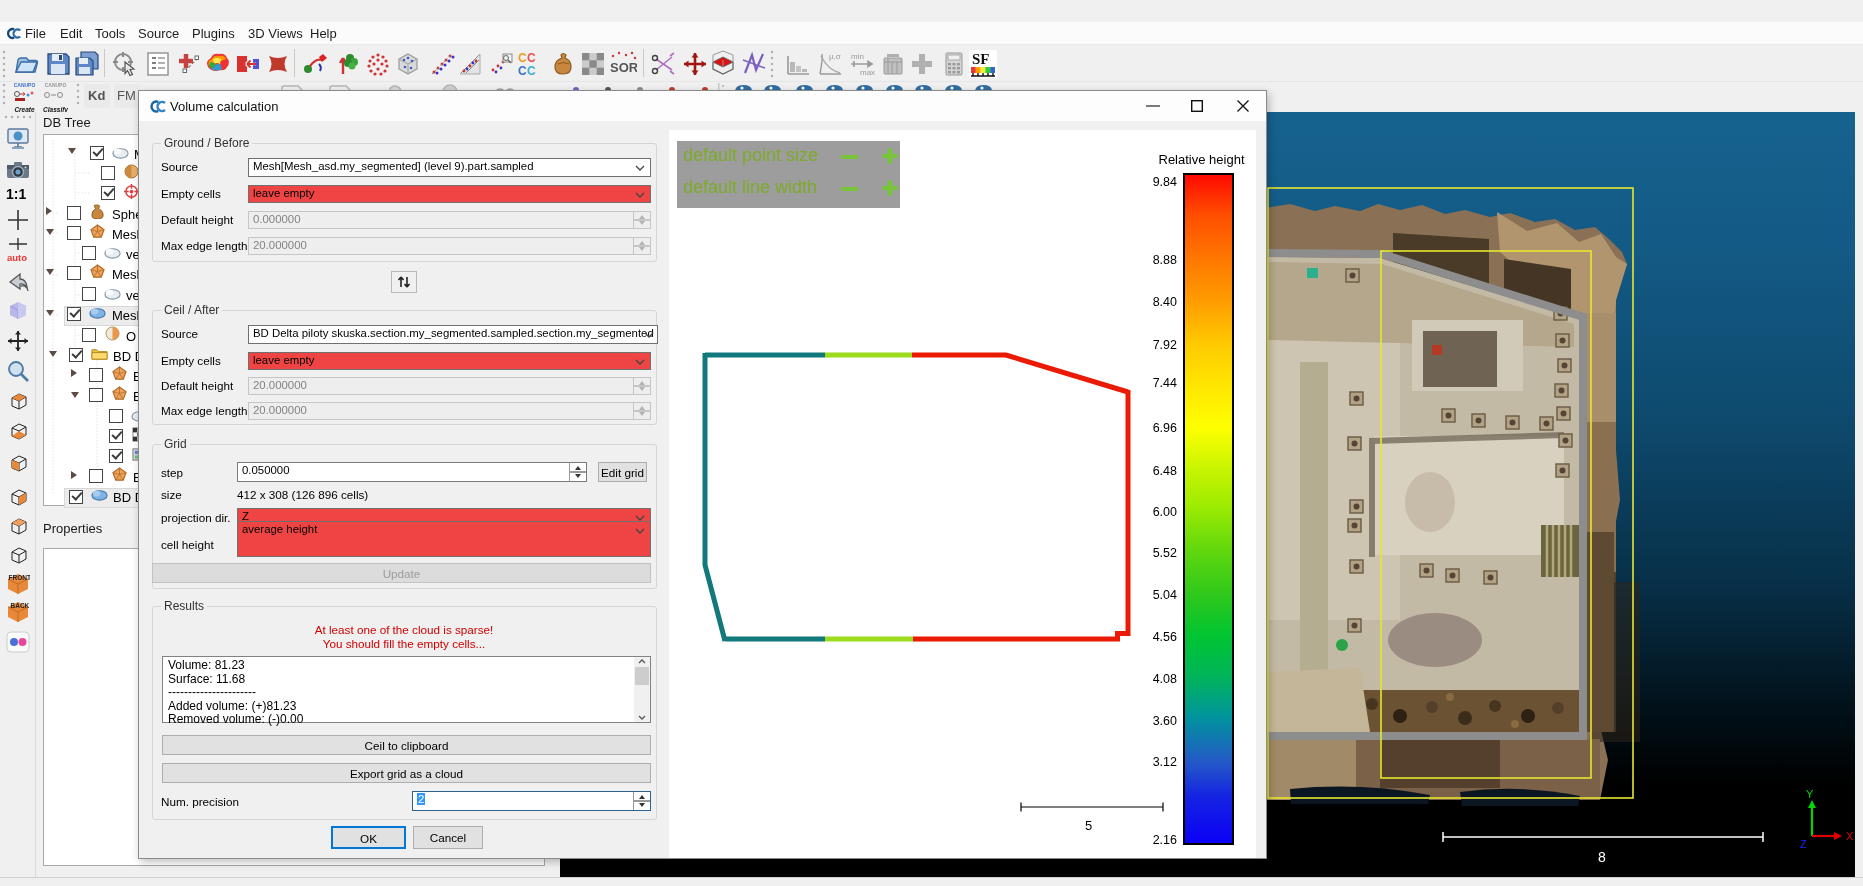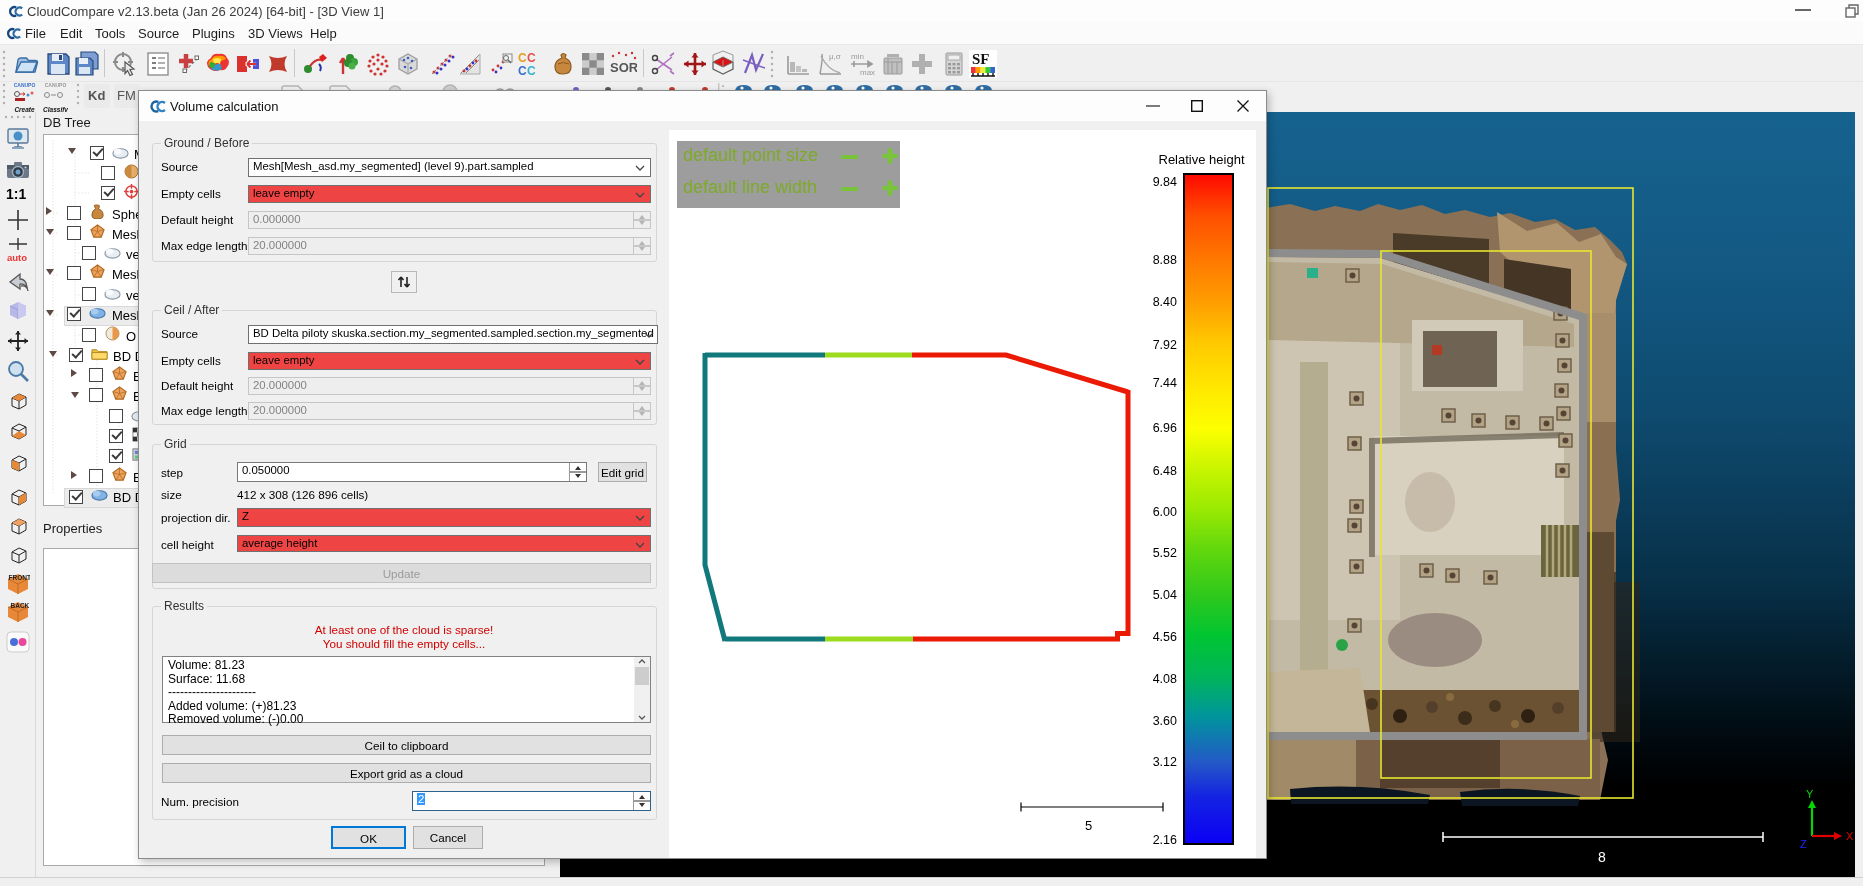--- a/index.html
+++ b/index.html
@@ -58,32 +58,20 @@
 .spud-b::before { border-bottom-color:#333; }
 .spud-b::after { border-top-color:#333; }
 
 #vp { left:530px; top:39px; width:587px; height:728px; background:#ffffff; }
 .cbl { position:absolute; width:60px; right:79px; text-align:right; font-size:12.5px; color:#000; }
 </style>
 </head>
 <body>
 <div id="stage">
 
-  <div class="abs" id="titlebar">
-    <svg class="abs" style="left:7px;top:4px" width="17" height="15" viewBox="0 0 17 15">
-        <path d="M9.2 3.3 A4.5 4.5 0 1 0 9.2 11.7" fill="none" stroke="#16477c" stroke-width="2.3"></path>
-        <path d="M15.2 4.3 A4.1 4.1 0 1 0 15.2 10.7" fill="none" stroke="#2d6ca5" stroke-width="2.3"></path>
-      </svg>
-    <div class="abs" id="titletxt">CloudCompare v2.13.beta (Jan 26 2024) [64-bit] - [3D View 1]</div>
-    <div class="abs" style="left:1795px;top:9px;width:16px;height:2px;background:#666"></div>
-    <svg class="abs" style="left:1845px;top:4px" width="14" height="14" viewBox="0 0 14 14">
-        <rect x="1" y="4" width="9" height="9" fill="none" stroke="#666" stroke-width="1.4"></rect>
-        <path d="M4 4 V1 H13 V10 H10" fill="none" stroke="#666" stroke-width="1.4"></path>
-      </svg>
-  </div>
 
   <div class="abs" id="menubar">
     <svg class="abs" style="left:5px;top:4px" width="17" height="15" viewBox="0 0 17 15">
         <path d="M9.2 3.3 A4.5 4.5 0 1 0 9.2 11.7" fill="none" stroke="#16477c" stroke-width="2.3"></path>
         <path d="M15.2 4.3 A4.1 4.1 0 1 0 15.2 10.7" fill="none" stroke="#2d6ca5" stroke-width="2.3"></path>
       </svg>
     <div class="menuitem" style="left:25px">File</div>
     <div class="menuitem" style="left:60px">Edit</div>
     <div class="menuitem" style="left:95px">Tools</div>
     <div class="menuitem" style="left:138px">Source</div>
@@ -912,21 +900,21 @@
       <div class="flabel" style="left:22px;top:375px">step</div>
       <div class="spin-w" style="left:98px;top:371px;width:350px;height:20px">0.050000<span class="spud-b"></span></div>
       <div class="btn" style="left:459px;top:371px;width:49px;height:20px;line-height:19px">Edit grid</div>
       <div class="flabel" style="left:22px;top:397px">size</div>
       <div class="flabel" style="left:98px;top:397px">412 x 308 (126 896 cells)</div>
       <div class="flabel" style="left:22px;top:420px">projection dir.</div>
       <div class="combo-g" style="left:98px;top:417px;width:414px;height:19px">Z<svg class="carr" style="right:5px;top:6px" viewBox="0 0 10 6">
             <path d="M1 1 L5 5 L9 1" fill="none" stroke="#444" stroke-width="1.3"></path>
           </svg></div>
       <div class="flabel" style="left:22px;top:447px">cell height</div>
-      <div class="combo-g" style="left:98px;top:444px;width:414px;height:17px">average height<svg class="carr" style="right:5px;top:6px" viewBox="0 0 10 6">
+      <div class="combo-g" style="left:98px;top:430px;width:414px;height:36px">average height<svg class="carr" style="right:5px;top:6px" viewBox="0 0 10 6">
             <path d="M1 1 L5 5 L9 1" fill="none" stroke="#444" stroke-width="1.3"></path>
           </svg></div>
       <div class="btn" style="left:13px;top:472px;width:499px;height:20px;line-height:19px;background:#dcdcdc;border-color:#c2c2c2;color:#9b9b9b">Update</div>
 
       <div class="grpbox" style="left:13px;top:515px;width:505px;height:214px">
         <div class="grplabel">Results</div>
       </div>
       <div class="flabel" style="left:0;top:532px;width:530px;text-align:center;color:#d00000">At least one of the cloud is sparse!</div>
       <div class="flabel" style="left:0;top:546px;width:530px;text-align:center;color:#d00000">You should fill the empty cells...</div>
       <div class="abs" style="left:23px;top:565px;width:489px;height:67px;background:#fff;border:1px solid #828282;font-size:12px;color:#000;line-height:13.5px;padding:2px 0 0 5px">Volume: 81.23<br>Surface: 11.68<br>----------------------<br>Added volume: (+)81.23<br>Removed volume: (-)0.00</div>

